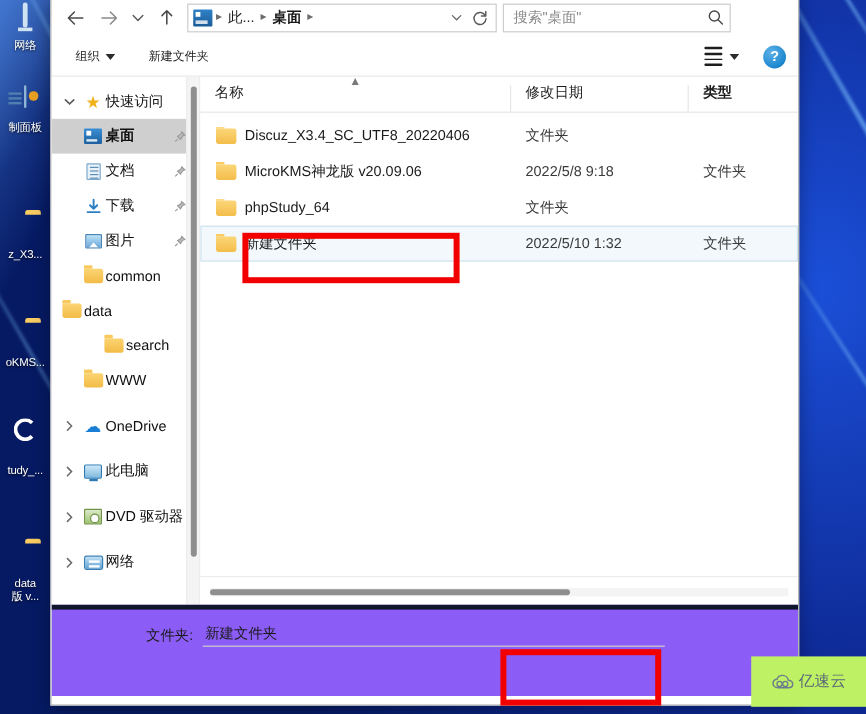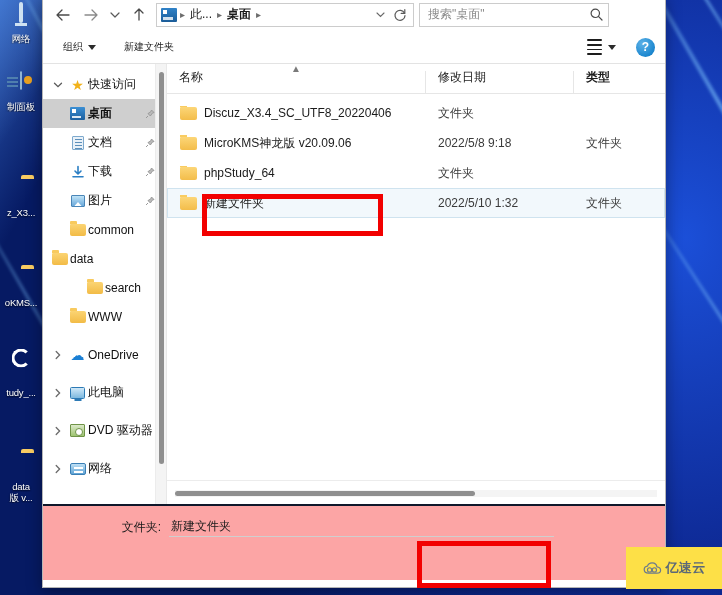--- a/index.html
+++ b/index.html
@@ -448,22 +448,22 @@
   .hscroll-thumb {
     position: absolute; left: 0; top: 1px;
     width: 300px; height: 5px;
     background: #8f8f8f; border-radius: 3px;
   }
 
   
   .footer {
     position: relative;
     height: 76px;
-    background: #fca5a5;
-    border-top: 2px solid #0f172a;
+    background: #8b5cf6;
+    border-top: 4px solid #0f172a;
   }
   .foot-row {
     position: absolute; left: 0; top: 11px;
     display: flex; align-items: center;
     width: 100%;
   }
   .foot-label {
     width: 126px; text-align: right;
     font-size: 12px; color: #1b1b1b;
     padding-right: 8px;
@@ -505,25 +505,24 @@
     border: 5px solid #f20000;
     pointer-events: none;
     z-index: 40;
   }
 
   
   .watermark {
     position: absolute;
     right: 0; bottom: 6px;
     width: 96px; height: 42px;
-    background: #fde047;
+    background: #bef264;
     display: flex; align-items: center; justify-content: center;
     gap: 3px;
     z-index: 50;
-    font-weight: bold;
   }
   .wm-cloud { color: #6b7a8c; display: flex; align-items: center; }
   .wm-text {
     font-size: 13px; color: #5a6878;
     letter-spacing: 0.3px;
   }
 </style>
 </head>
 <body>
 

